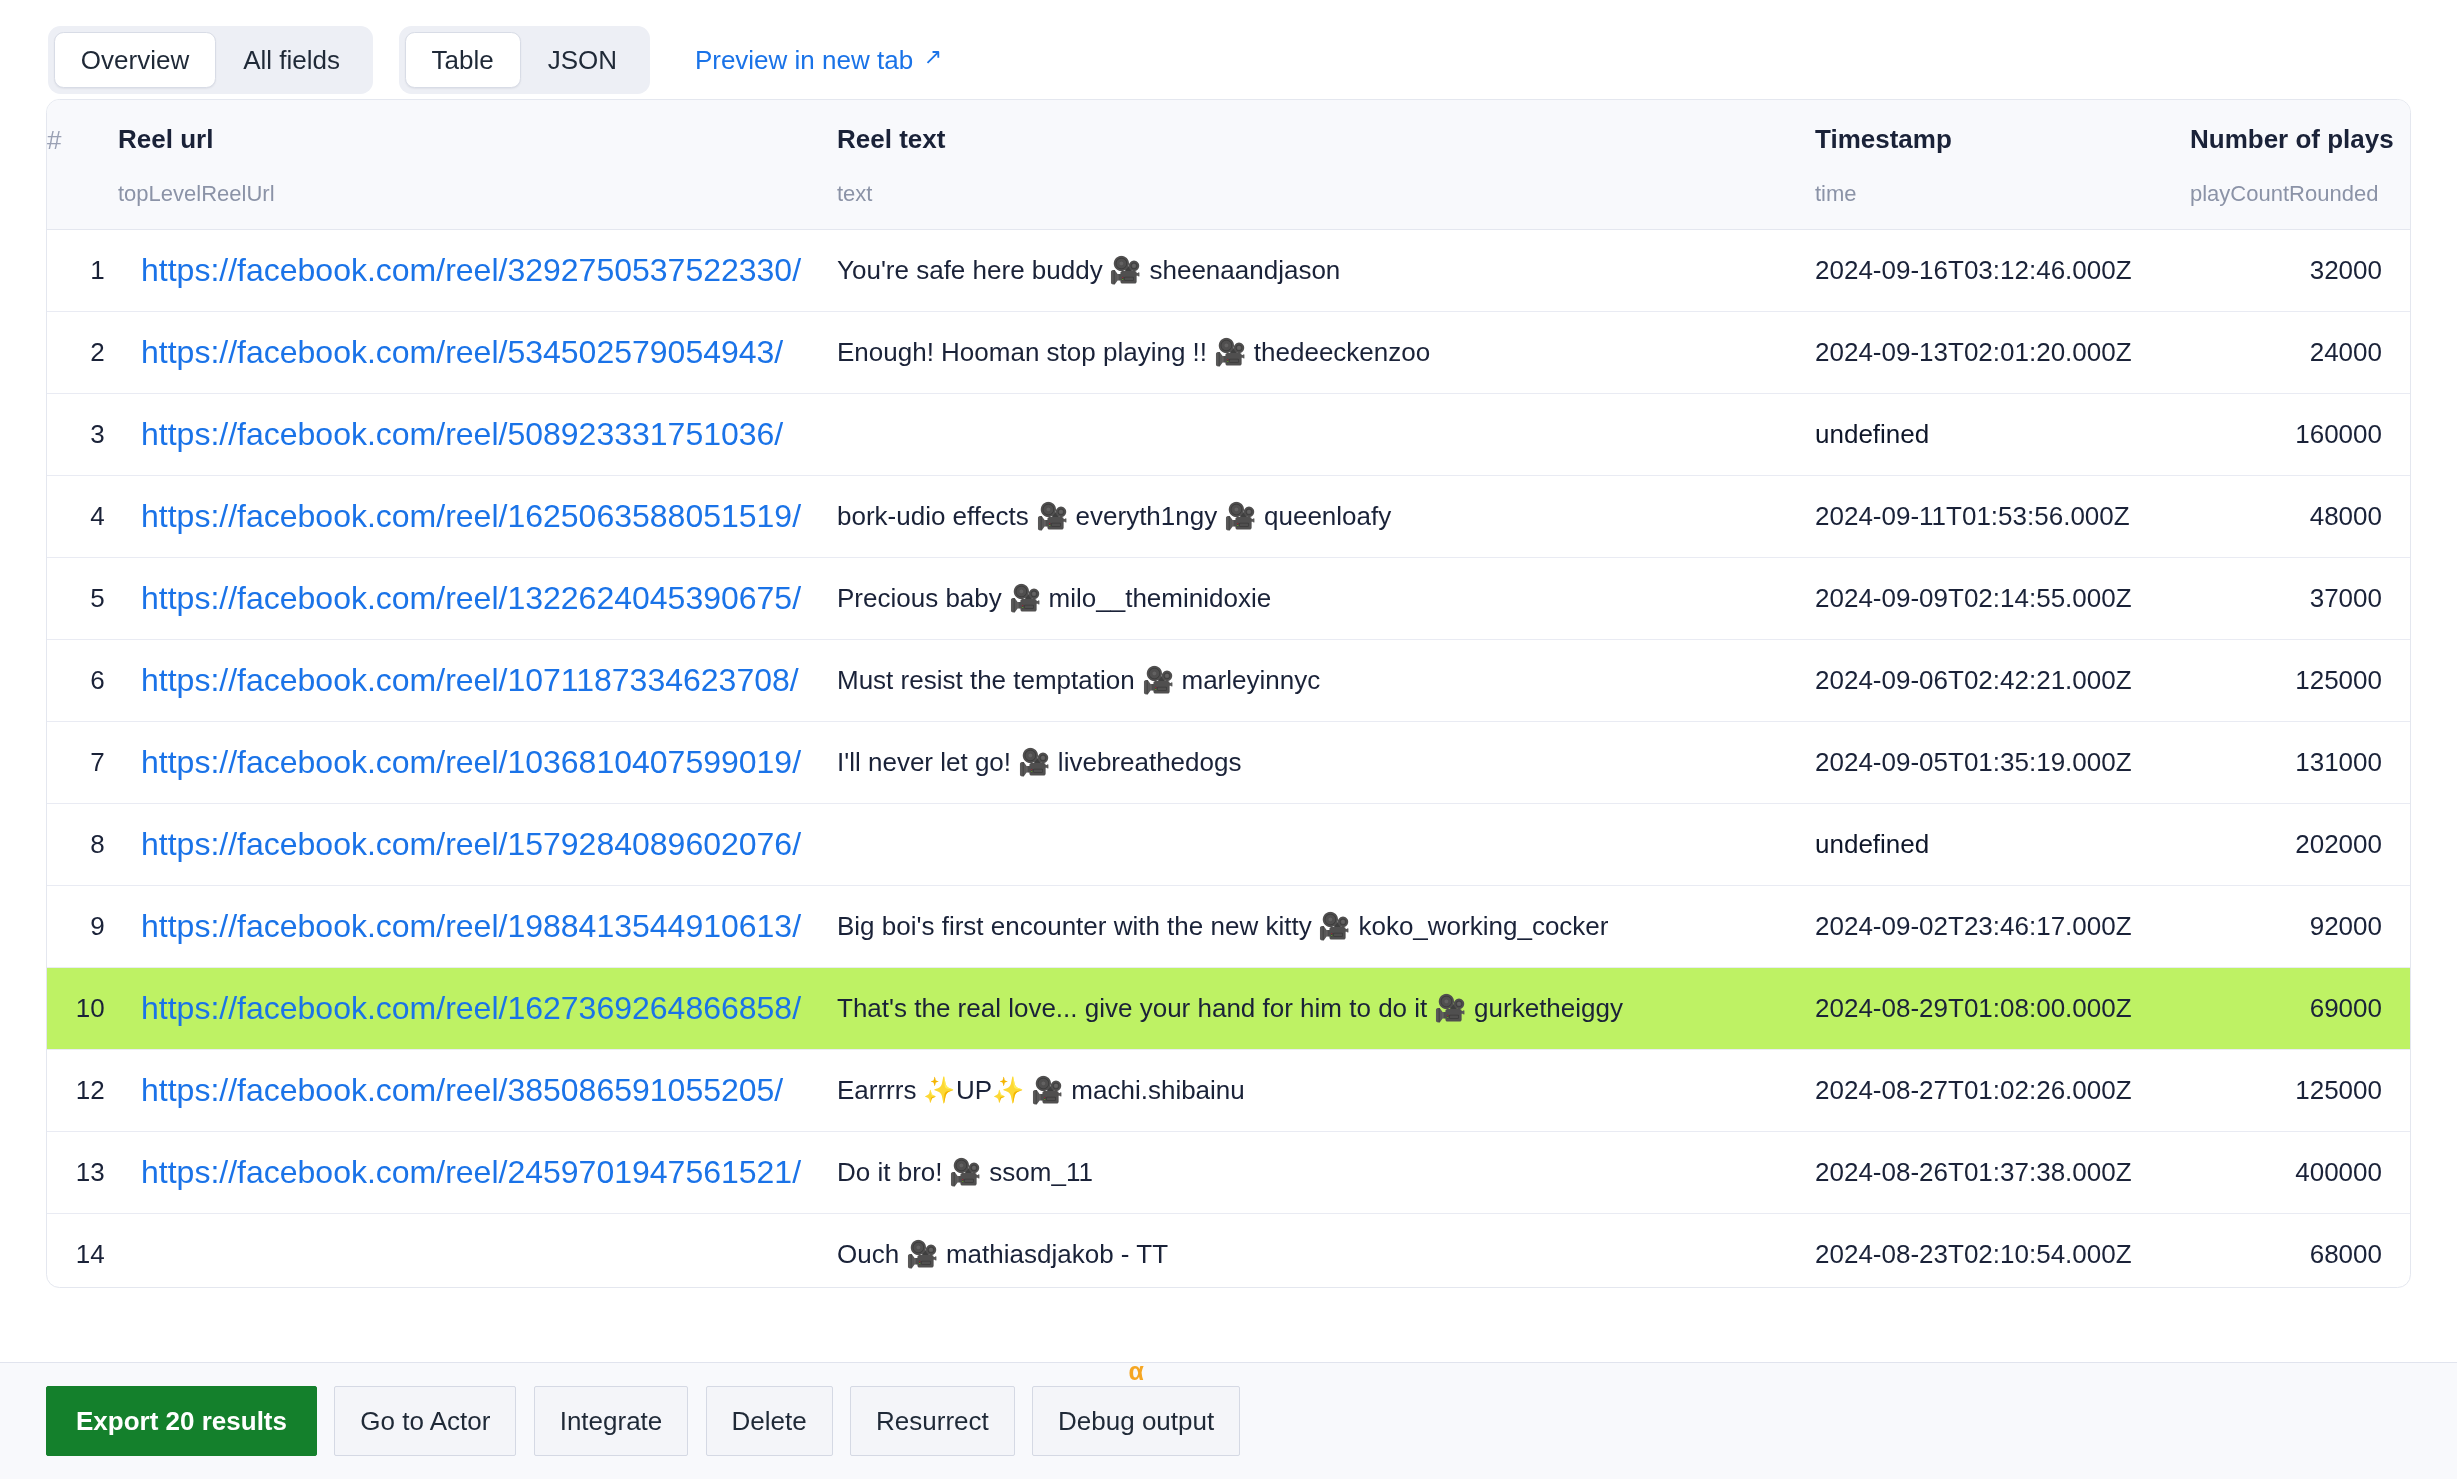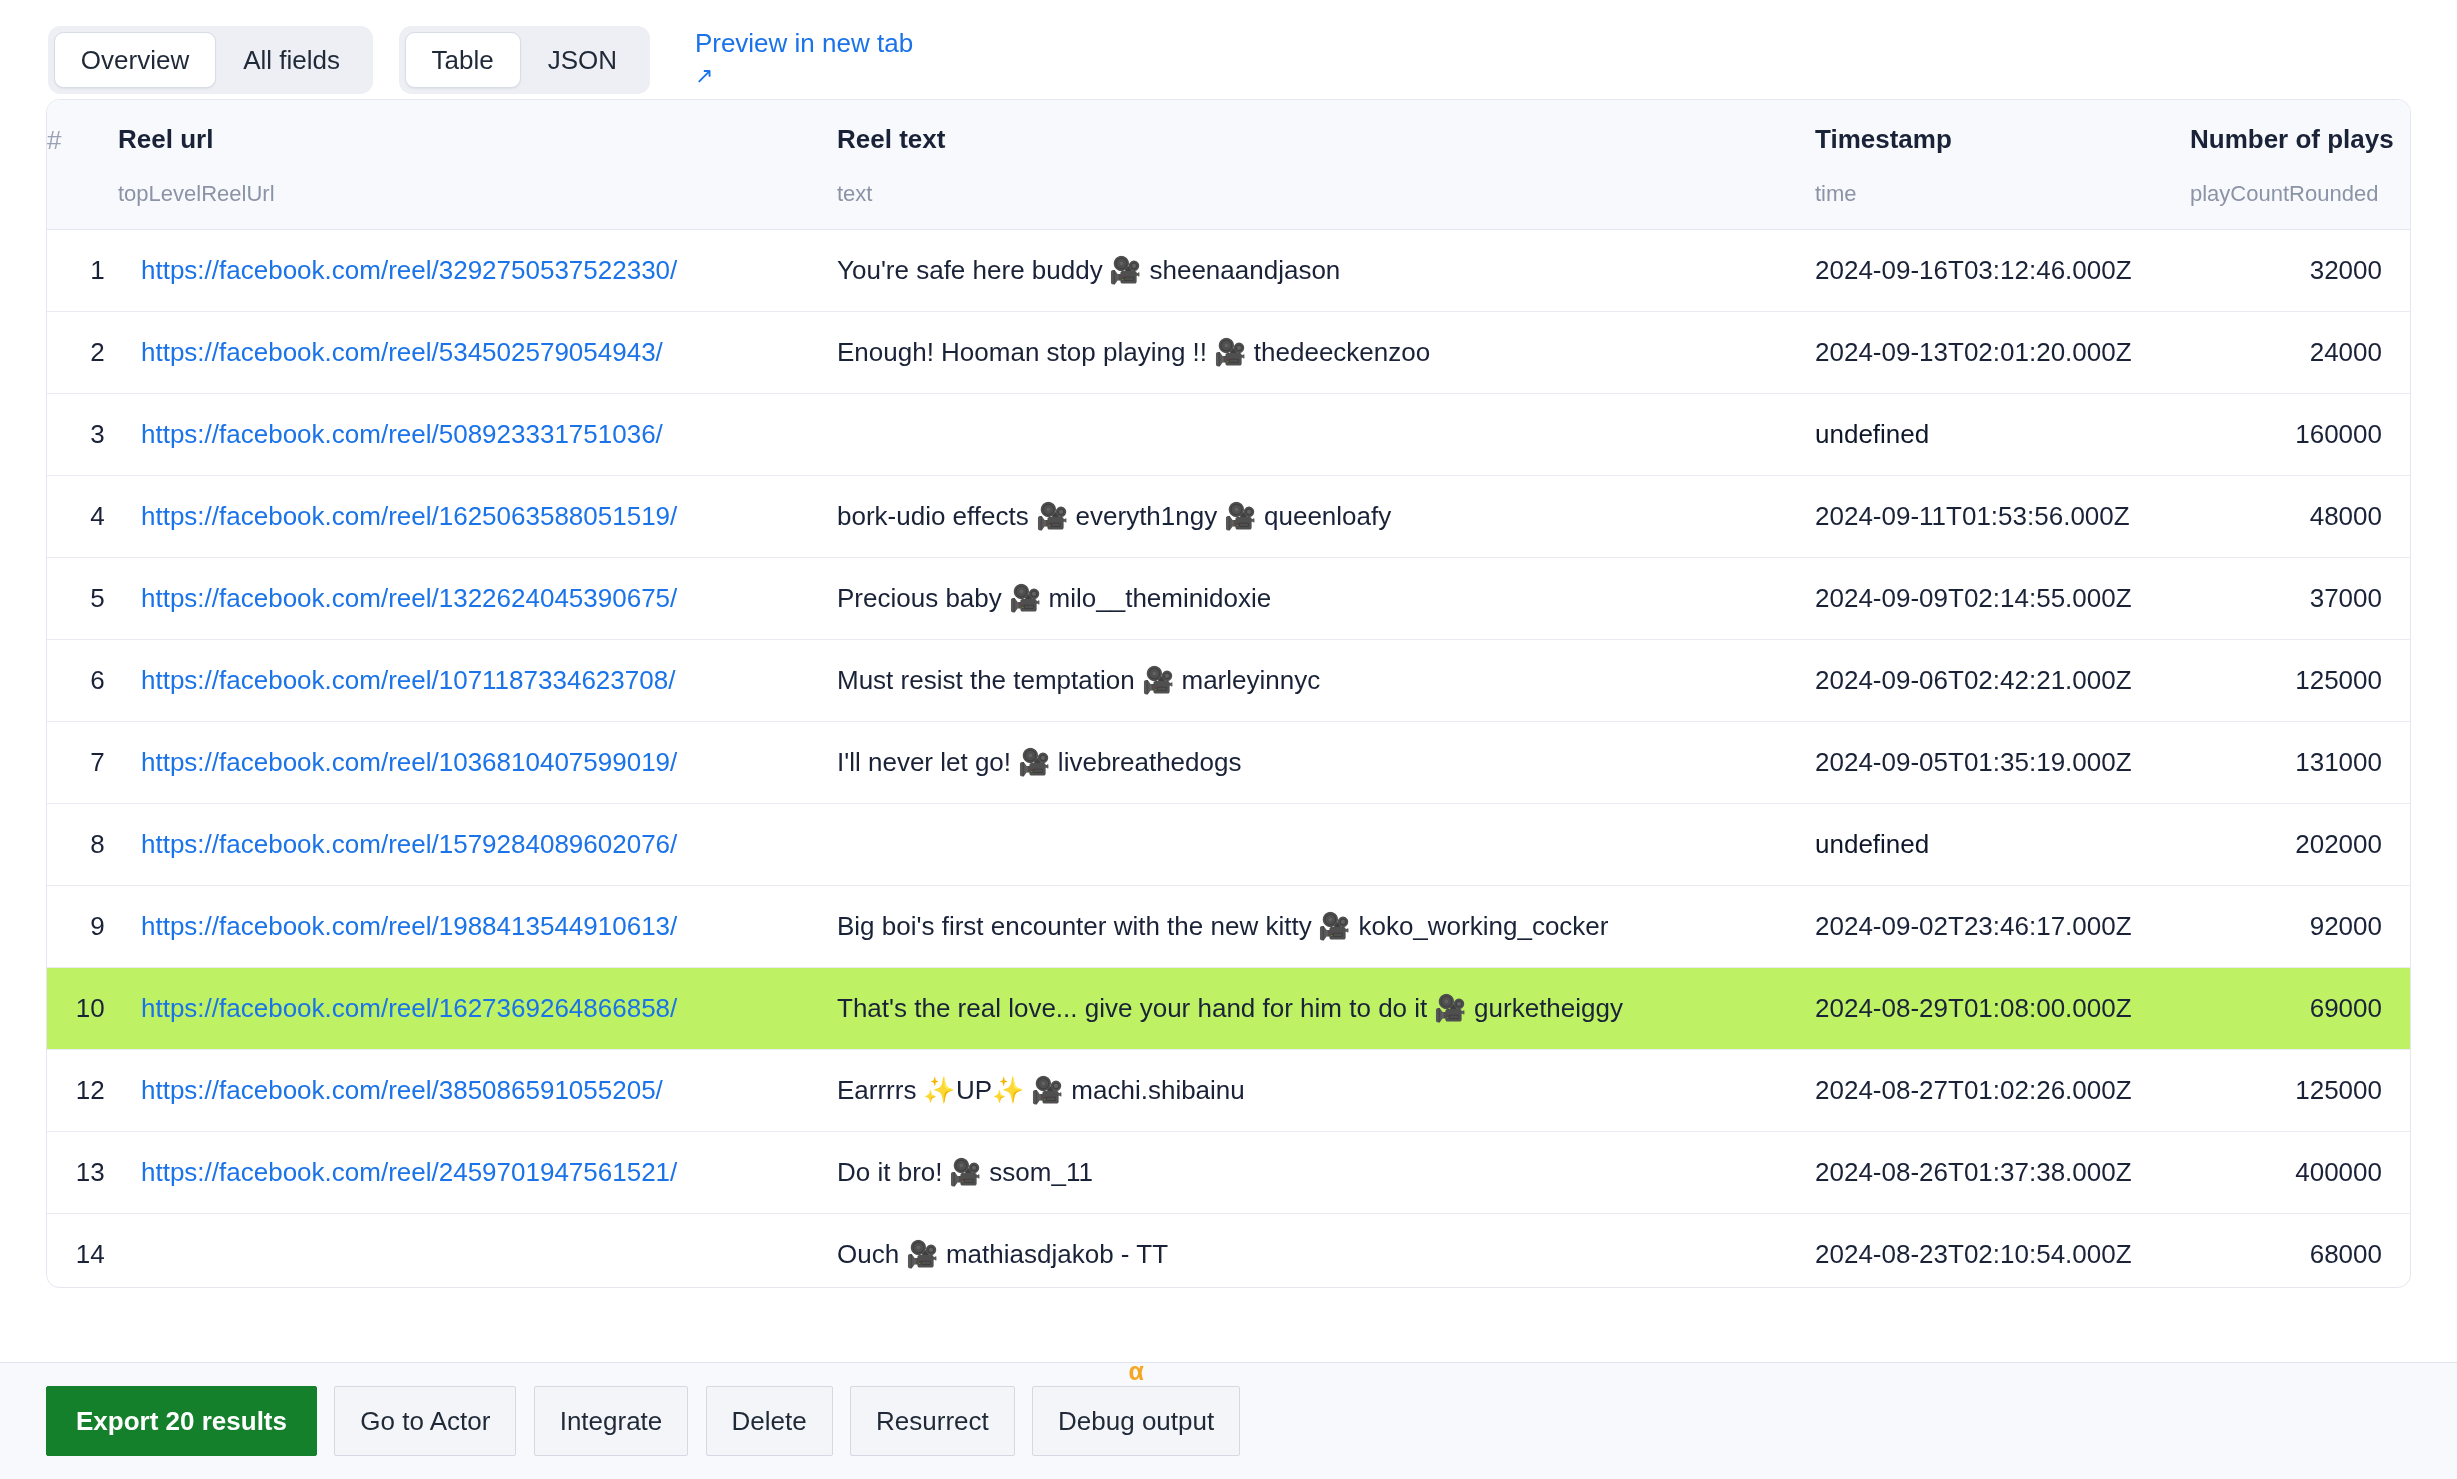--- a/index.html
+++ b/index.html
@@ -56,21 +56,20 @@
   .preview-link {
     display: inline-flex;
     align-items: baseline;
     gap: 10.6px;
     color: #1a73e8;
     font-size: 26px;
     text-decoration: none;
     cursor: pointer;
     margin-left: 19px;
     white-space: nowrap;
-    flex-direction: column;
   }
   .preview-link .arrow-ne {
     font-size: 22px;
     line-height: 1;
     position: relative;
     top: -4.8px;
   }
 
   
   .showing {
@@ -153,21 +152,21 @@
   }
   tbody tr.highlight td { background: #bef264; }
   td.num {
     color: #9aa1b4;
     font-size: 24px;
   }
   td.url a {
     color: #1a73e8;
     text-decoration: none;
     cursor: pointer;
-    font-size: 26px;
+    font-size: 32px;
   }
   td.time .undef {
     color: #0f172a;
     text-align: right;
   }
   td.plays { font-size: 26px; }
 
   
   tbody tr.cut td {
     border-bottom: none;

